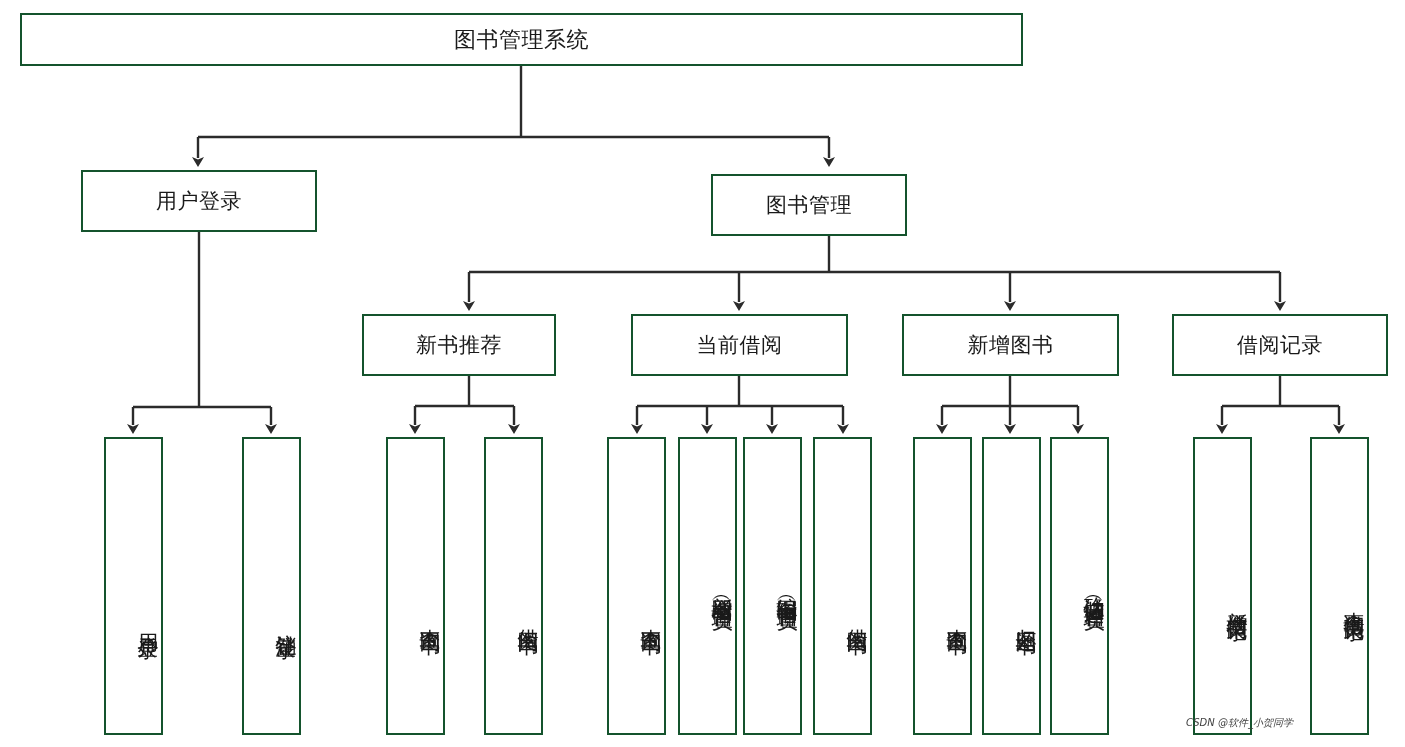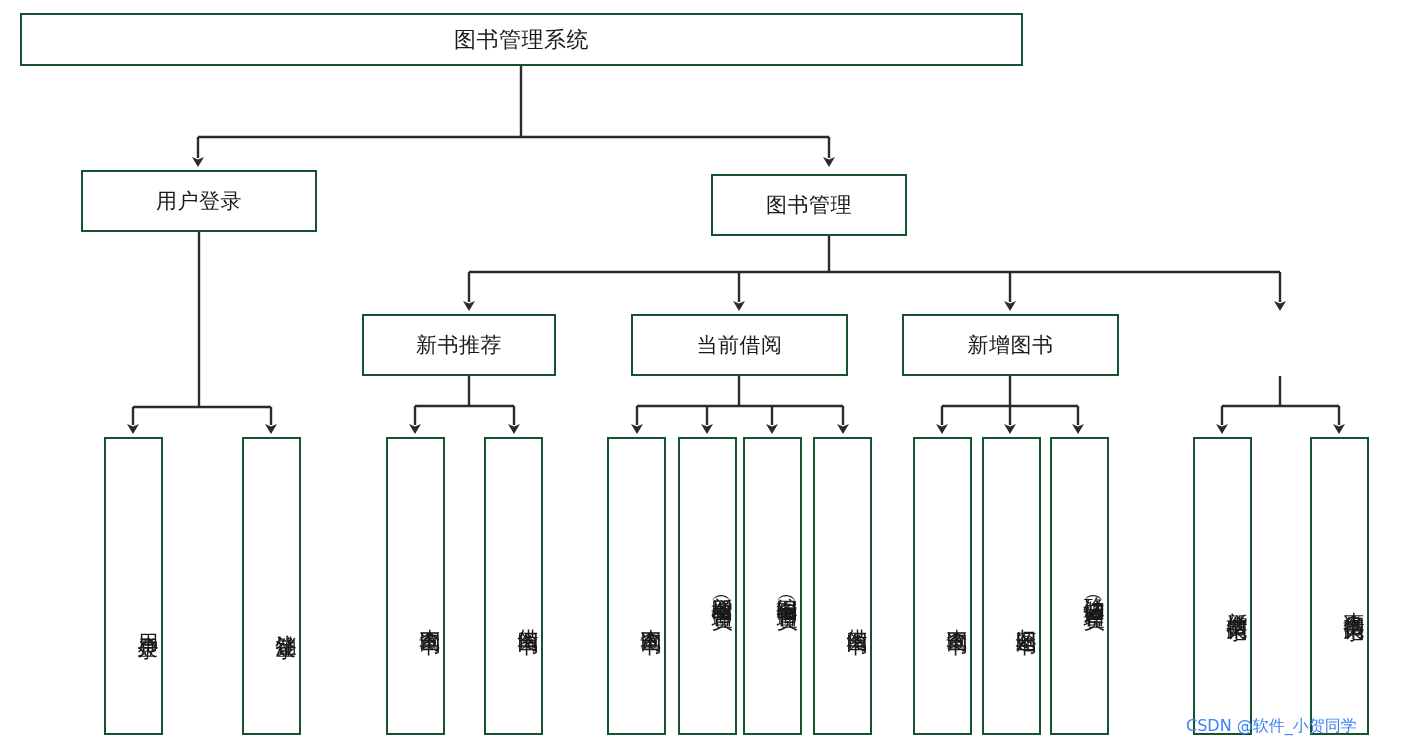--- a/index.html
+++ b/index.html
@@ -51,25 +51,26 @@
     align-items: flex-start;
     justify-content: center;
     padding-top: 10px;
     white-space: nowrap;
   }
   .node.vertical.tall-text { padding-top: 6px; }
   .watermark {
     position: absolute;
     left: 1186px;
     top: 716px;
-    font-size: 16px;
-    color: #3b82f6;
+    font-size: 10px;
+    color: #404040;
     z-index: 5;
     white-space: nowrap;
     font-family: "DejaVu Sans", "Liberation Sans", sans-serif;
+    font-style: italic;
   }
 </style>
 </head>
 <body>
 
 <div id="canvas">
 
   <svg id="edges" viewBox="0 0 1405 747" xmlns="http://www.w3.org/2000/svg">
     <defs>
       <marker id="arrow" markerWidth="10" markerHeight="12" refX="1" refY="6" orient="auto" markerUnits="userSpaceOnUse">
@@ -122,20 +123,21 @@
   </svg>
 
   <div class="node horizontal root" style="left:20px; top:13px; width:1003px; height:53px;">图书管理系统</div>
 
   <div class="node horizontal" style="left:81px; top:170px; width:236px; height:62px;">用户登录</div>
   <div class="node horizontal" style="left:711px; top:174px; width:196px; height:62px;">图书管理</div>
 
   <div class="node horizontal" style="left:362px; top:314px; width:194px; height:62px;">新书推荐</div>
   <div class="node horizontal" style="left:631px; top:314px; width:217px; height:62px;">当前借阅</div>
   <div class="node horizontal" style="left:902px; top:314px; width:217px; height:62px;">新增图书</div>
+  <div class="node horizontal" style="left:1172px; top:314px; width:216px; height:62px;">借阅记录</div>
 
   <div class="node vertical" style="left:104px; top:437px; width:59px; height:298px; padding-top:70px;">用户登录</div>
   <div class="node vertical" style="left:242px; top:437px; width:59px; height:298px; padding-top:70px;">注销登录</div>
 
   <div class="node vertical" style="left:386px; top:437px; width:59px; height:298px; padding-top:60px;">查询图书</div>
   <div class="node vertical" style="left:484px; top:437px; width:59px; height:298px; padding-top:60px;">借阅图书</div>
 
   <div class="node vertical" style="left:607px; top:437px; width:59px; height:298px; padding-top:60px;">查询图书</div>
   <div class="node vertical tall-text" style="left:678px; top:437px; width:59px; height:298px; padding-top:6px;">新增图书（管理员）</div>
   <div class="node vertical tall-text" style="left:743px; top:437px; width:59px; height:298px; padding-top:6px;">编辑图书（管理员）</div>

